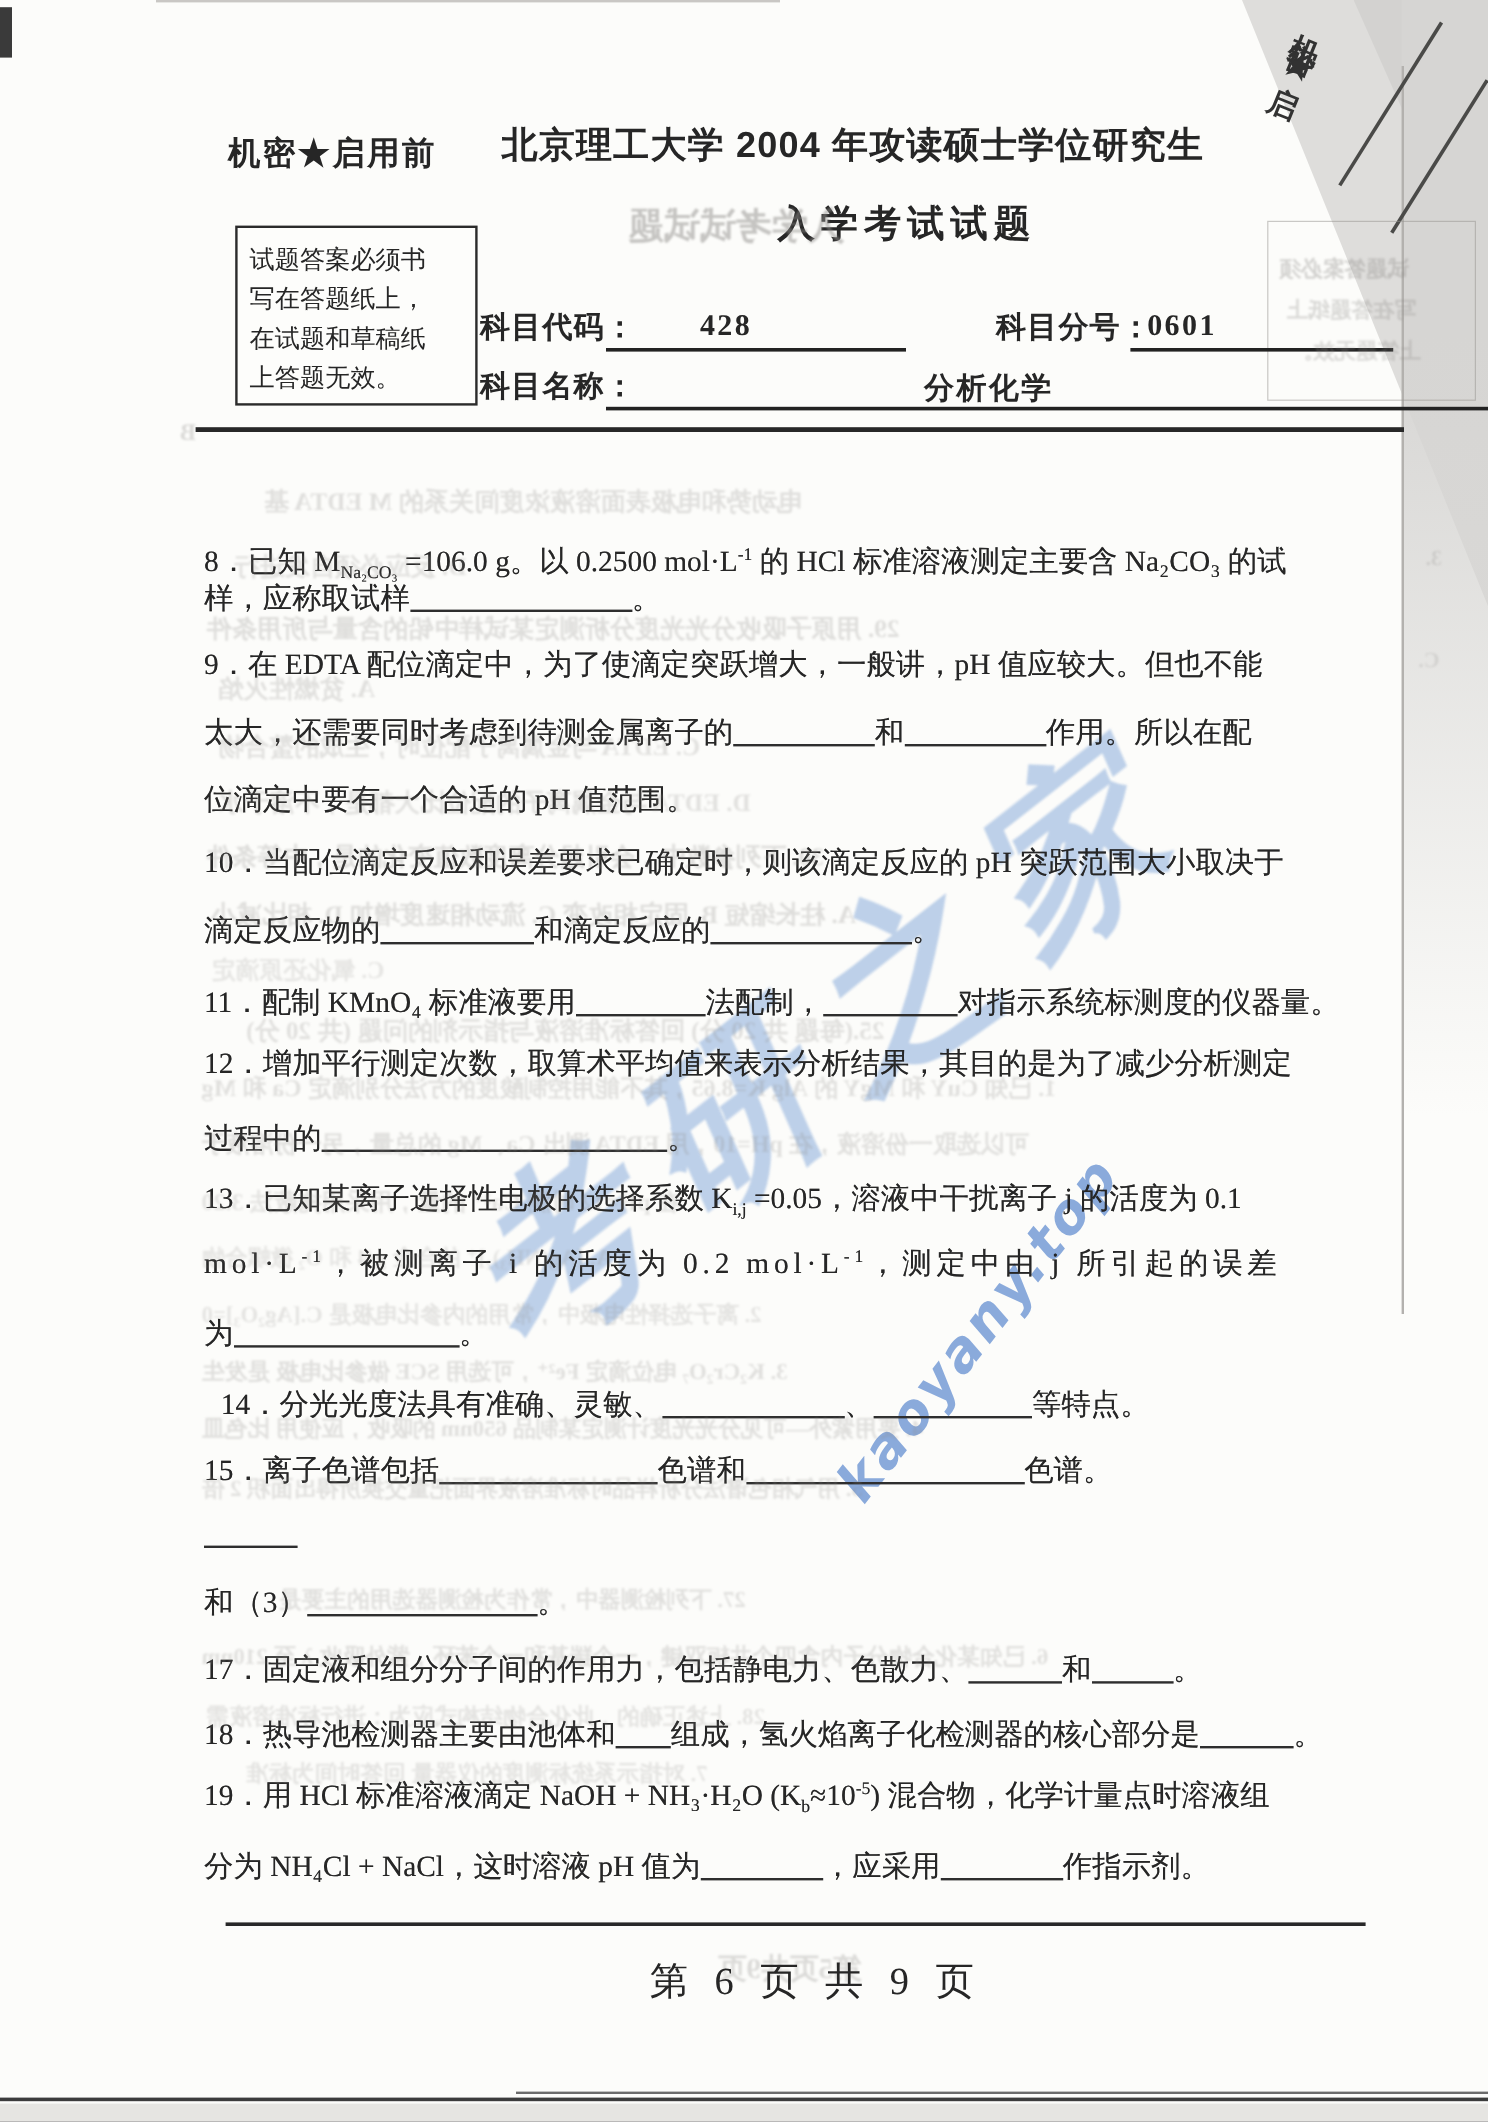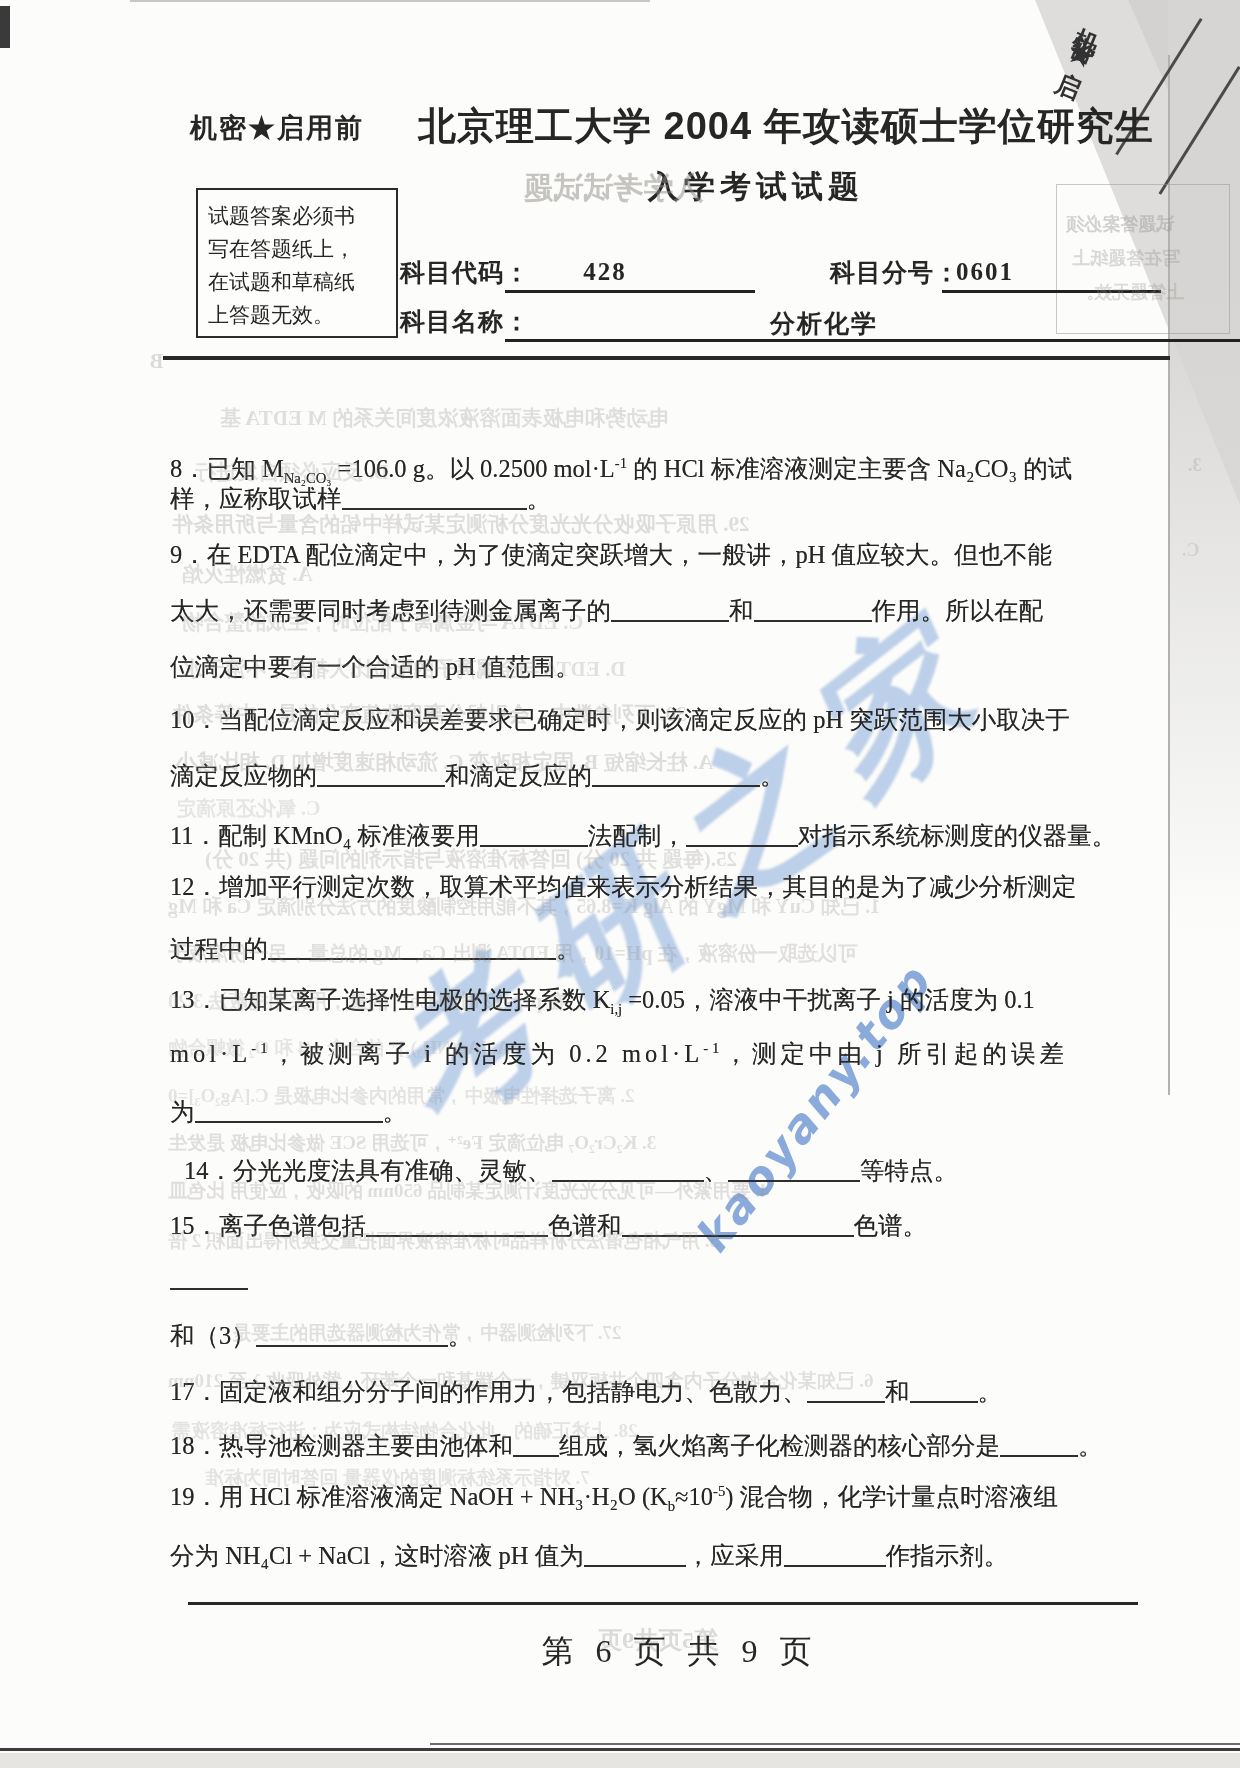--- a/index.html
+++ b/index.html
@@ -21,21 +21,21 @@
   .edge-dark-tl{position:absolute;left:0;top:6px;width:10px;height:42px;background:#3a3a3a;}
   .edge-top{position:absolute;left:130px;top:0;width:520px;height:2px;background:#c9c7c4;}
   .edge-bottom1{position:absolute;left:0;top:1748px;width:1240px;height:3px;background:#3c3c3c;}
   .edge-bottom2{position:absolute;left:430px;top:1743px;width:810px;height:1.5px;background:#6b6b6b;}
   .edge-bottom3{position:absolute;left:0;top:1753px;width:1240px;height:15px;background:#e6e5e2;}
   .corner-slant{position:absolute;width:2.5px;background:#4a4a48;transform-origin:top left;}
   .corner-text{position:absolute;writing-mode:vertical-rl;font-weight:bold;color:#323232;
     letter-spacing:7px;white-space:nowrap;}
   
   .classification{font-weight:bold;font-size:27px;letter-spacing:2px;text-align:center;}
-  .title1{font-weight:bold;font-size:38px;letter-spacing:1px;white-space:nowrap;
+  .title1{font-weight:bold;font-size:30px;letter-spacing:1px;white-space:nowrap;
     font-family:"Liberation Sans","DejaVu Sans",sans-serif;}
   .title2{font-weight:bold;font-size:31px;letter-spacing:5px;white-space:nowrap;
     font-family:"Liberation Sans","DejaVu Sans",sans-serif;}
   .notice-box{border:2.5px solid #2b2b2b;padding:10px 10px;width:178px;height:126px;
     font-size:21px;line-height:33px;background:rgba(255,255,255,.25);}
   .subj-label{font-size:25px;font-weight:600;letter-spacing:1px;white-space:nowrap;}
   .uline{border-bottom:3px solid #222;text-align:center;font-size:25px;font-weight:bold;
     letter-spacing:2px;height:32px;}
   .rule{background:#282828;}
   

